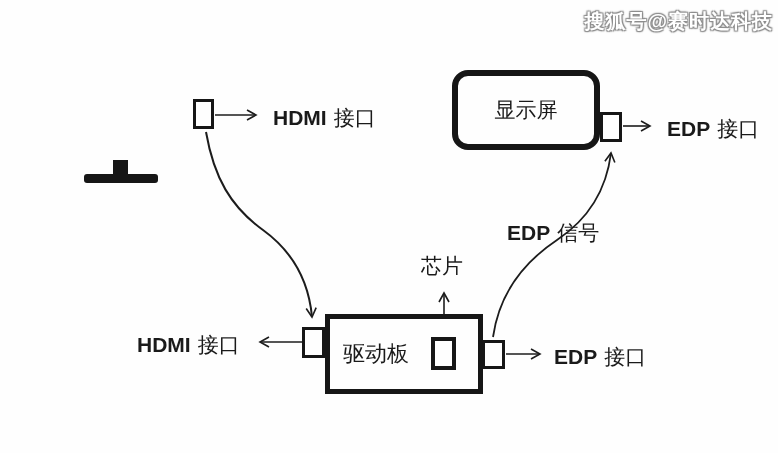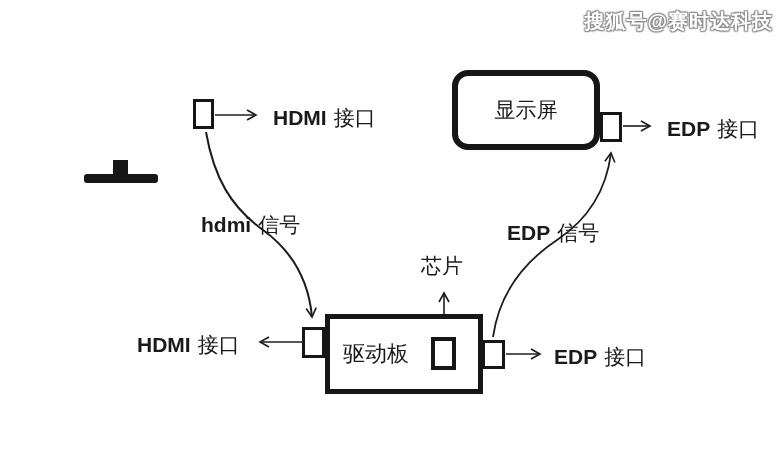--- a/index.html
+++ b/index.html
@@ -137,23 +137,20 @@
     <span class="node-label">驱动板</span>
   </div>
   <div class="chip"></div>
   <div class="conn conn-board-left"></div>
   <div class="conn conn-board-right"></div>
 
   <div class="lbl lbl-hdmi-port-top">
     <span class="latin">HDMI</span><span class="cjk">接口</span>
   </div>
 
-  <div class="lbl lbl-hdmi-signal">
-    <span class="latin">hdmi</span><span class="cjk">信号</span>
-  </div>
 
   <div class="lbl lbl-hdmi-port-left">
     <span class="latin">HDMI</span><span class="cjk">接口</span>
   </div>
 
   <div class="lbl lbl-edp-port-bottom">
     <span class="latin">EDP</span><span class="cjk">接口</span>
   </div>
 
   <div class="lbl lbl-edp-signal">

